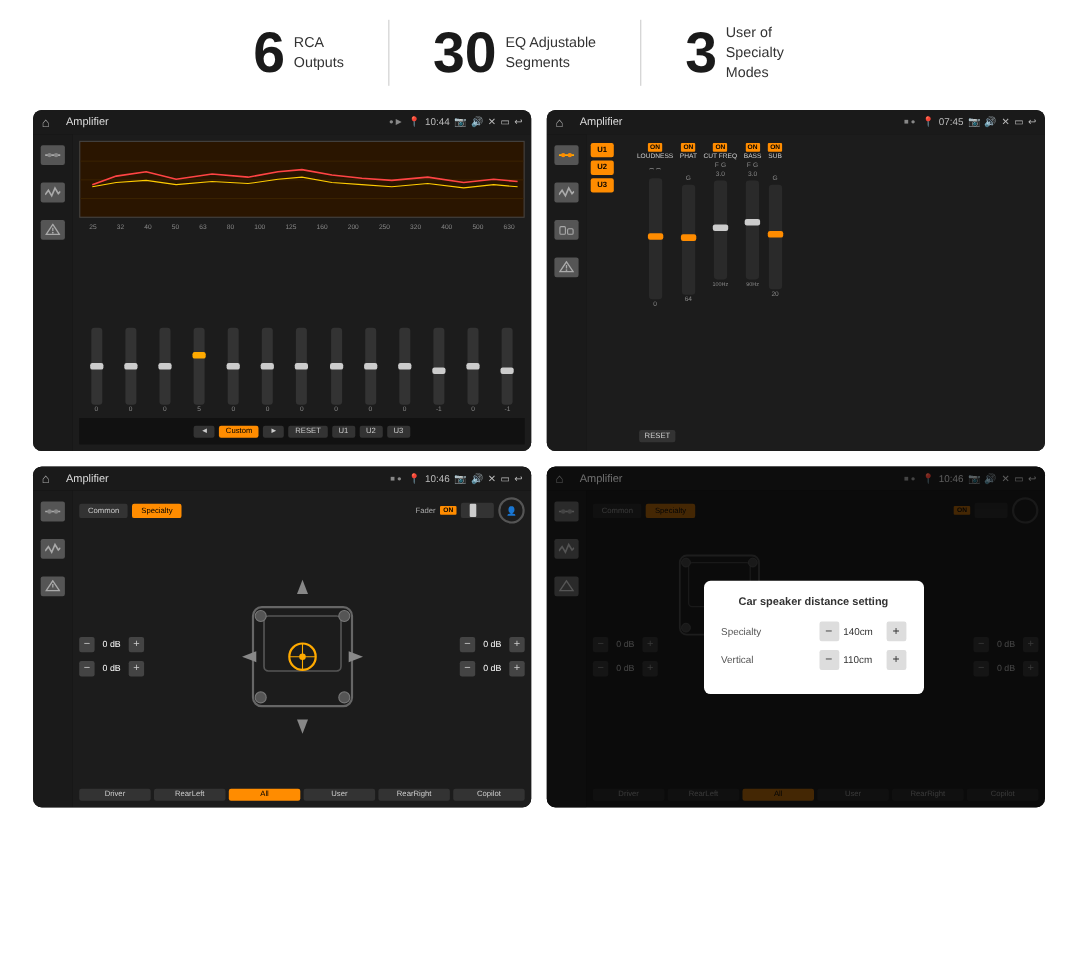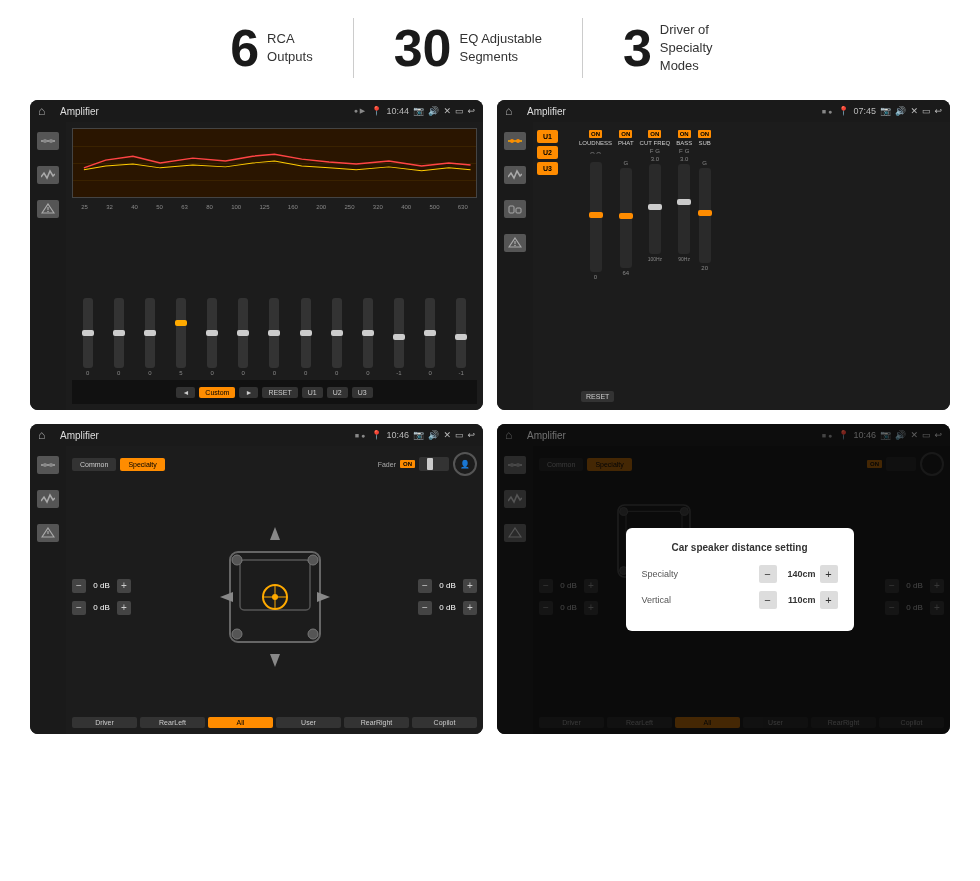--- a/index.html
+++ b/index.html
@@ -341,21 +341,21 @@
       display: flex;
       align-items: center;
       justify-content: center;
       z-index: 10;
     }
 
     .distance-dialog {
       background: #fff;
       border-radius: 6px;
       padding: 14px 16px;
-      width: 228px;
+      width: 200px;
       font-family: Arial, sans-serif;
       margin-left: 32px;
     }
 
     .dialog-title {
       font-size: 10px;
       color: #333;
       text-align: center;
       margin-bottom: 12px;
       font-weight: bold;
@@ -389,22 +389,21 @@
       align-items: center;
       justify-content: center;
       font-size: 11px;
       color: #333;
     }
 
     .dialog-value {
       font-size: 9px;
       color: #333;
       min-width: 35px;
-      text-align: right;
-      font-weight: bold;
+      text-align: left;
     }
 
     .dialog-plus {
       width: 18px;
       height: 18px;
       background: #ddd;
       border-radius: 2px;
       display: flex;
       align-items: center;
       justify-content: center;
@@ -451,21 +450,21 @@
       <span class="stat-number">30</span>
       <span class="stat-text">
         <span>EQ Adjustable</span><br>
         <span>Segments</span>
       </span>
     </div>
     <div class="stat-divider"></div>
     <div class="stat-item">
       <span class="stat-number">3</span>
       <span class="stat-text">
-        <span>Driver of</span><br>
+        <span>User of</span><br>
         <span>Specialty Modes</span>
       </span>
     </div>
   </div>
 
   <div class="screens-grid">
 
     <div class="screen-container">
       <div class="screen-header">
         <span class="header-home-icon">⌂</span>

